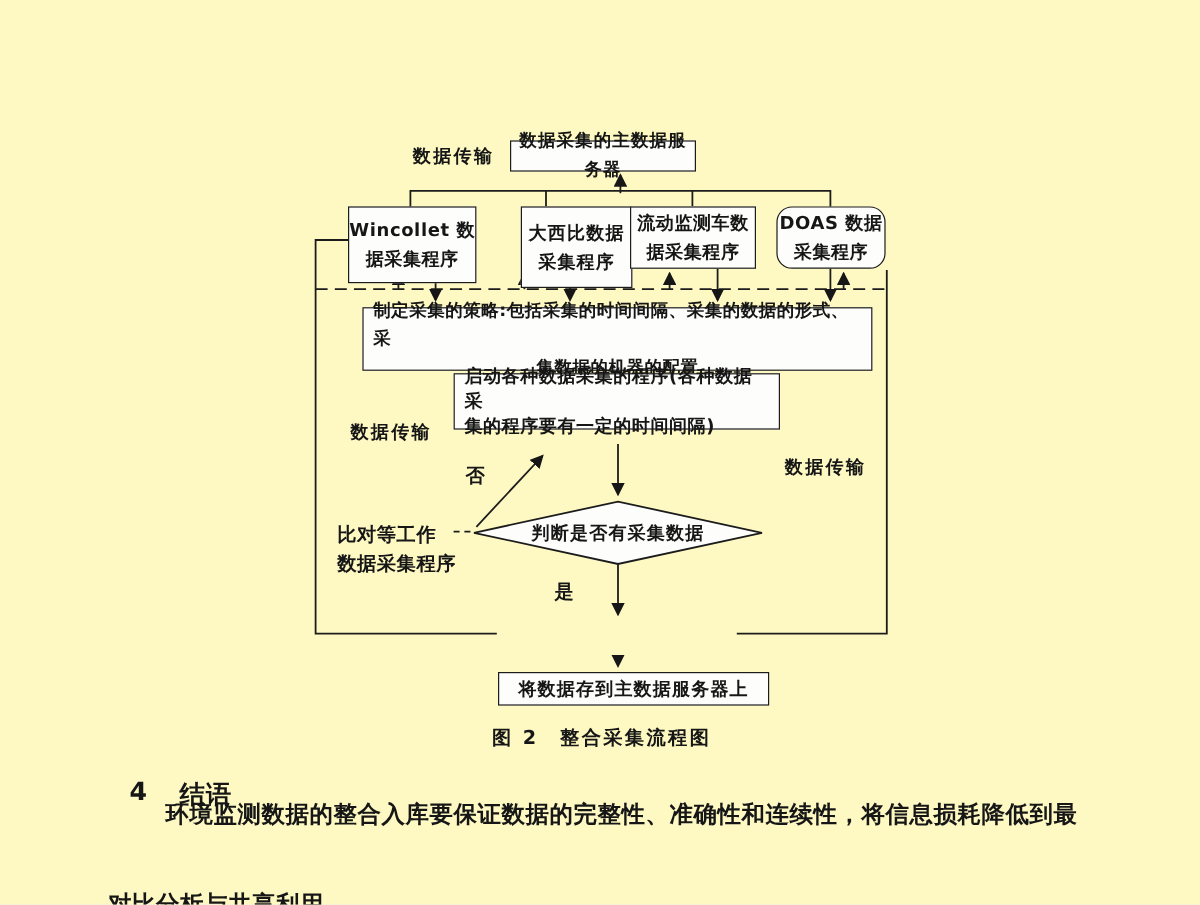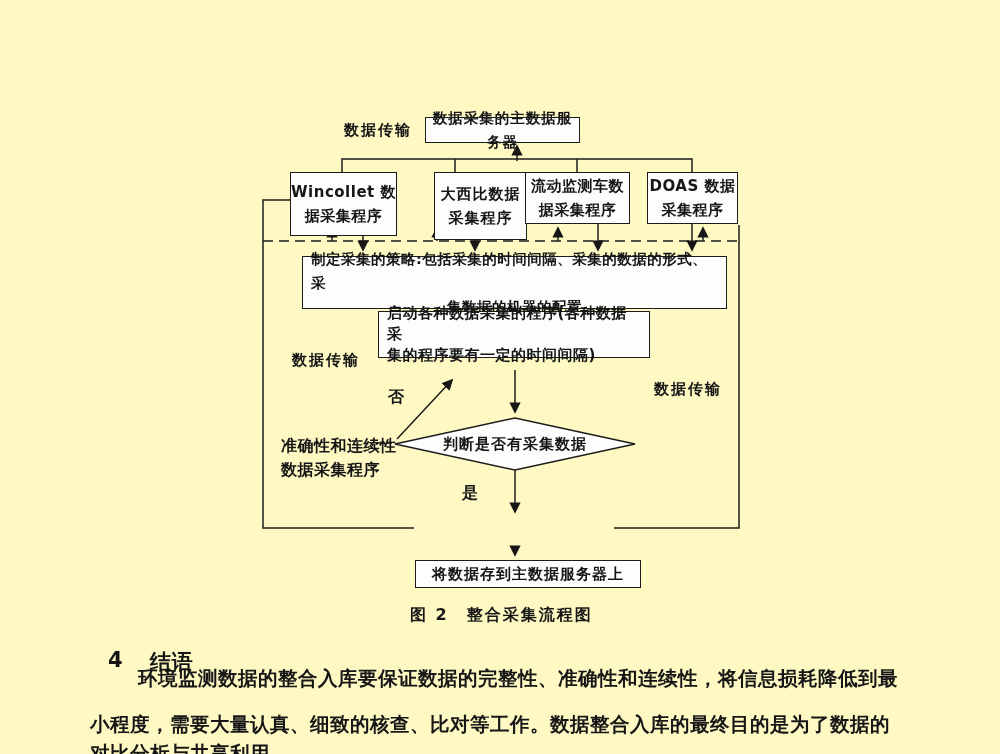--- a/index.html
+++ b/index.html
@@ -120,52 +120,51 @@
     <div>据采集程序</div>
   </div>
   <div class="fbox" style="left:410px;top:172px;width:93px;height:68px;margin-left:24px;">
     <div>大西比数据</div>
     <div>采集程序</div>
   </div>
   <div class="fbox" style="left:525px;top:172px;width:105px;height:52px;letter-spacing:0.5px;">
     <div>流动监测车数</div>
     <div>据采集程序</div>
   </div>
-  <div class="fbox" style="left:647px;top:172px;width:91px;height:52px;letter-spacing:0.5px;">
+  <div class="fbox" style="left:647px;top:172px;width:91px;height:52px;letter-spacing:0.5px;border-radius:13px;">
     <div>DOAS 数据</div>
     <div>采集程序</div>
   </div>
 
   <div class="fbox leftalign" style="left:302px;top:256px;width:425px;height:53px;font-size:14.5px;line-height:24px;align-items:center;">
     <div>制定采集的策略:包括采集的时间间隔、采集的数据的形式、采</div>
     <div>集数据的机器的配置</div>
   </div>
 
   <div class="fbox leftalign" style="left:378px;top:311px;width:272px;height:47px;line-height:21px;">
     <div>启动各种数据采集的程序(各种数据采</div>
     <div>集的程序要有一定的时间间隔)</div>
   </div>
 
   <div class="lbl" style="left:388px;top:387px;font-size:16px;">否</div>
   <div class="lbl" style="left:462px;top:483px;font-size:16px;">是</div>
 
-  <div class="lbl" style="left:281px;top:436px;font-size:16px;letter-spacing:0.5px;">准确性和连续性</div>
+  <div class="lbl" style="left:281px;top:436px;font-size:16px;letter-spacing:0.5px;">比对等工作</div>
   <div class="lbl" style="left:281px;top:460px;font-size:16px;letter-spacing:0.5px;">数据采集程序</div>
 
   <div class="diamond-text" style="left:395px;top:435px;width:240px;">判断是否有采集数据</div>
 
 
   <div class="fbox" style="left:415px;top:560px;width:226px;height:28px;font-size:15px;">
     <div>将数据存到主数据服务器上</div>
   </div>
 
   <div class="caption" style="left:410px;top:605px;">图 2　整合采集流程图</div>
 
   <div class="heading" style="left:108px;top:648px;">
     <span>4</span>
     <span>结语</span>
   </div>
 
   <div class="para-line" style="left:138px;top:665px;">环境监测数据的整合入库要保证数据的完整性、准确性和连续性，将信息损耗降低到最</div>
-  <div class="para-line" style="left:90px;top:711px;">小程度，需要大量认真、细致的核查、比对等工作。数据整合入库的最终目的是为了数据的</div>
   <div class="para-line" style="left:90px;top:740px;">对比分析与共享利用</div>
 
 </div>
 
 </body></html>

